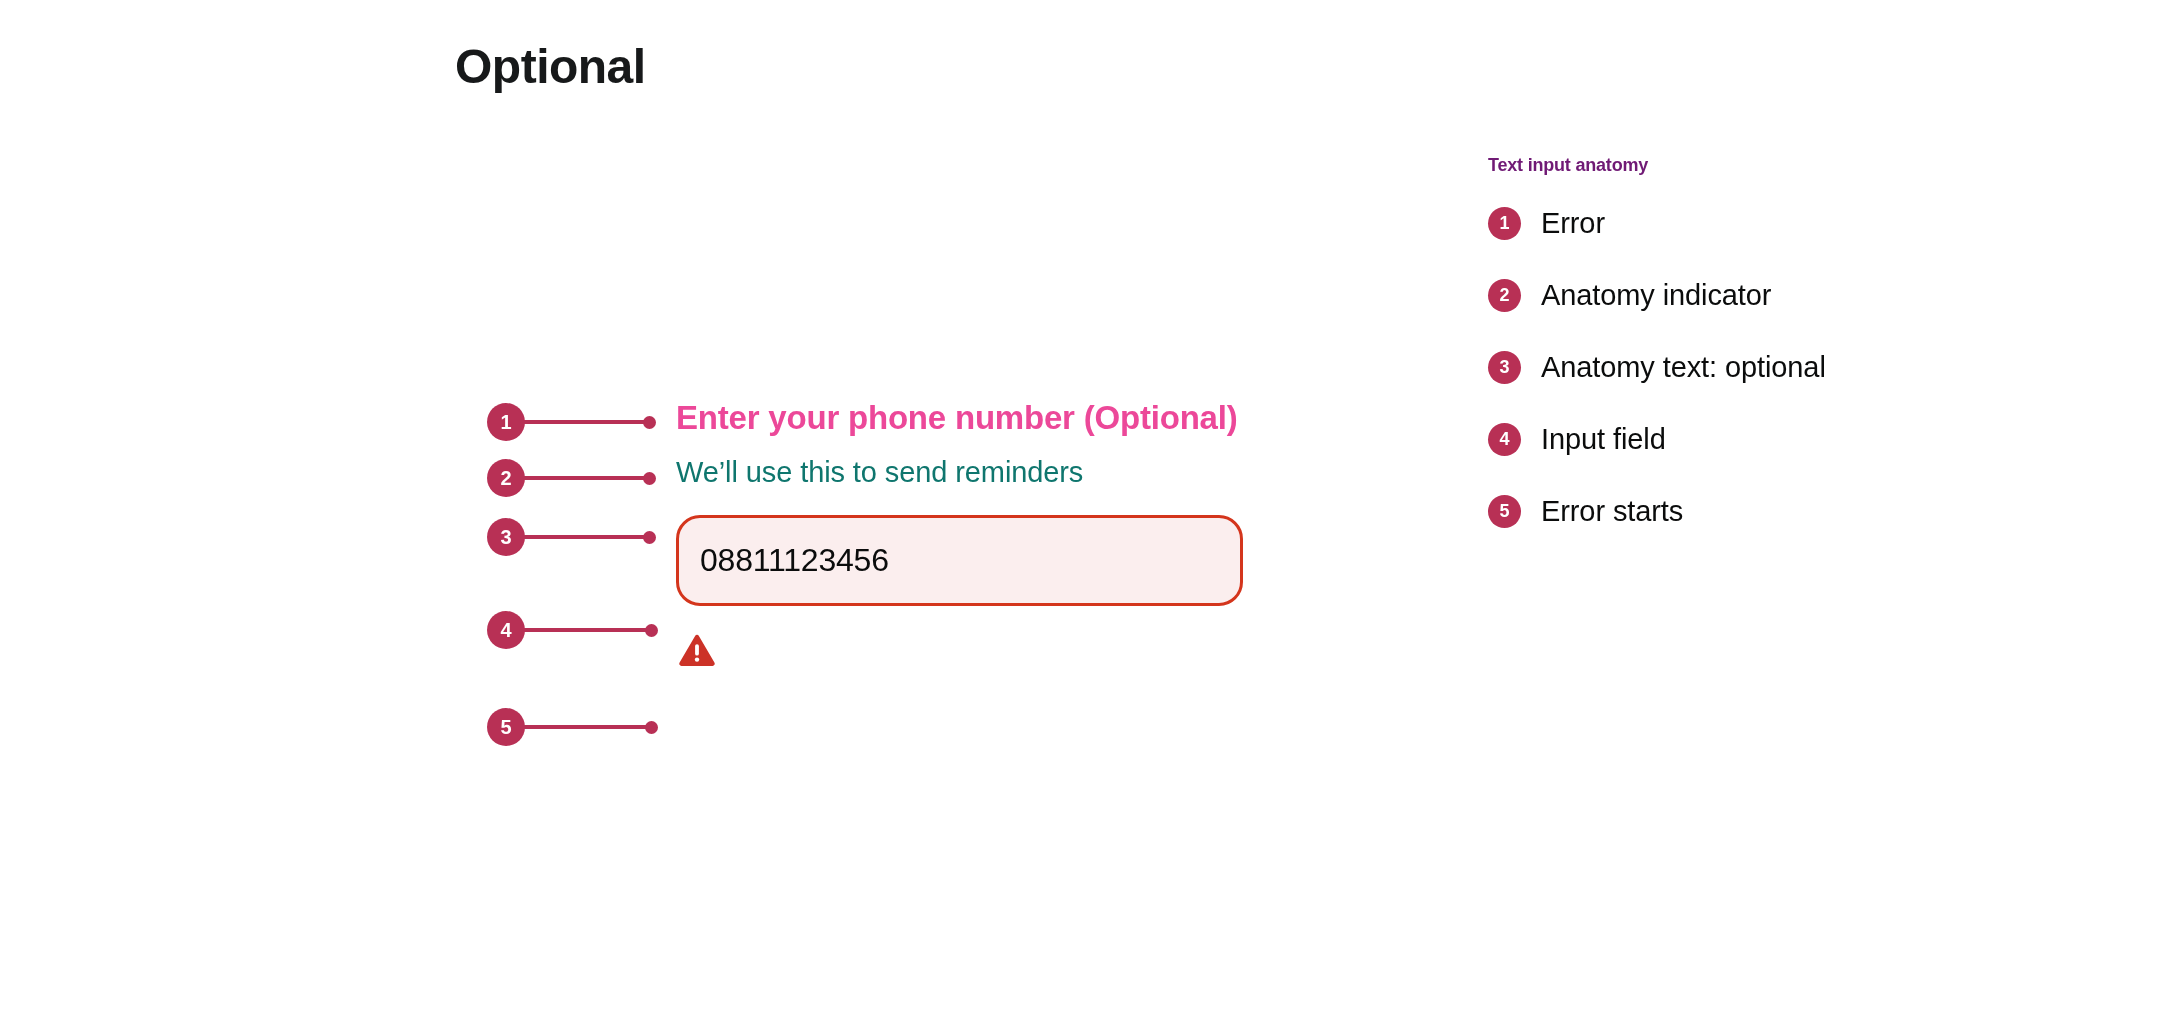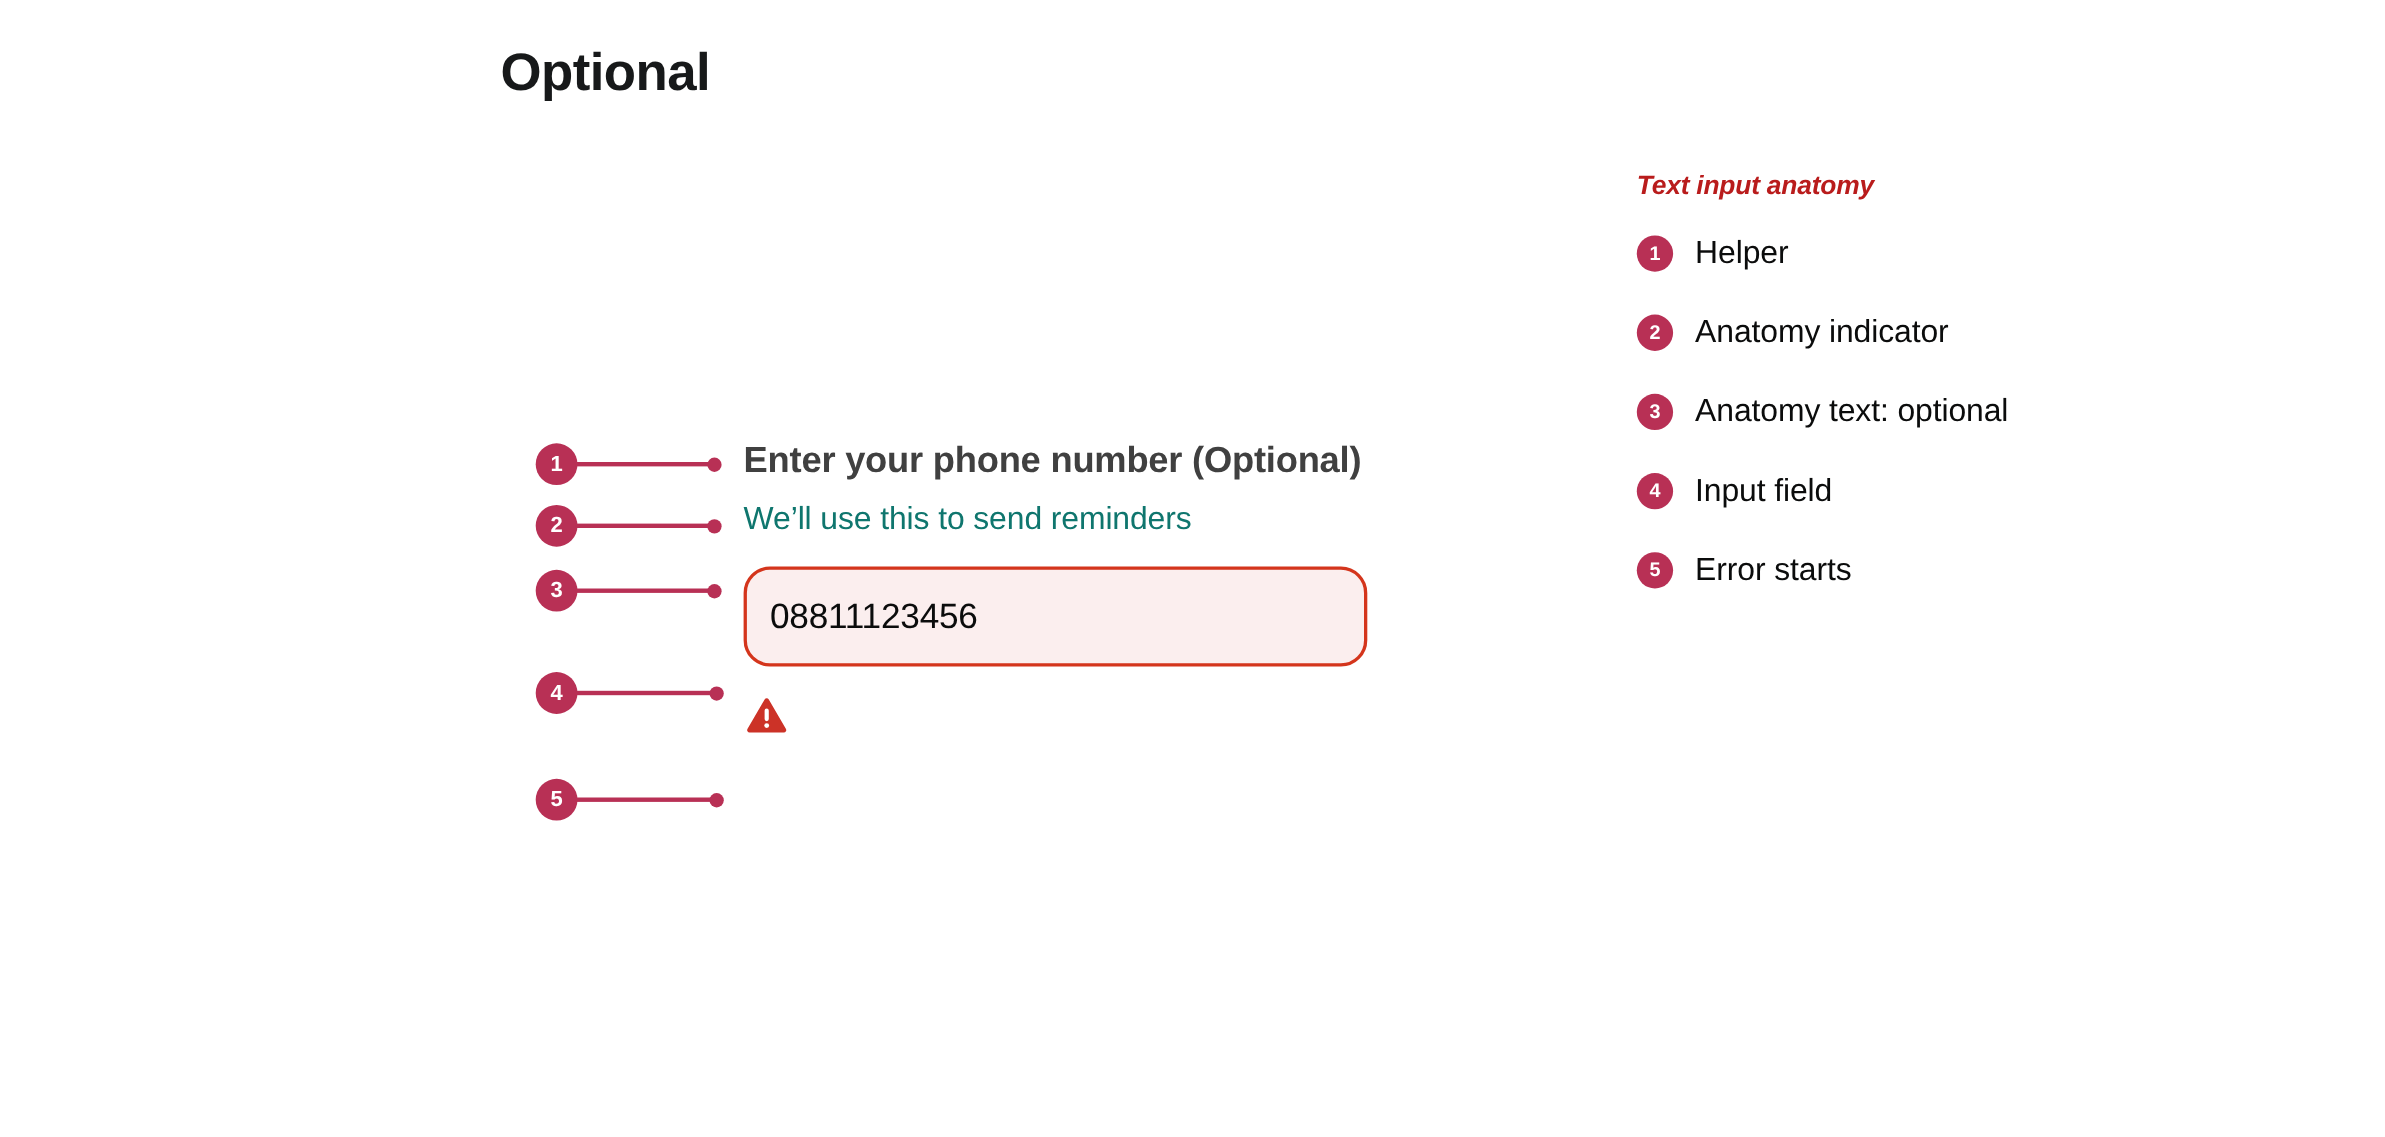--- a/index.html
+++ b/index.html
@@ -91,21 +91,21 @@
   #field-demo {
     position: absolute;
     left: 676px;
     top: 390px;
     width: 580px;
   }
   #field-label {
     font-size: 33px;
     font-weight: 700;
     line-height: 56px;
-    color: #404040;
+    color: #ec4899;
     letter-spacing: -0.2px;
     width: 450px;
   }
   #field-hint {
     font-size: 29px;
     font-weight: 400;
     line-height: 44px;
     color: #0f766e;
     margin-top: 4px;
     letter-spacing: -0.1px;
@@ -148,26 +148,25 @@
   }
 
   
   #legend {
     position: absolute;
     left: 1488px;
     top: 155px;
     width: 620px;
   }
   #legend-title {
-    font-size: 24px;
+    font-size: 18px;
     font-weight: 700;
-    color: #b91c1c;
+    color: #701a75;
     letter-spacing: -0.2px;
     margin-bottom: 21px;
-    font-style: italic;
   }
   .legend-item {
     display: flex;
     align-items: center;
     height: 52px;
     margin-bottom: 20px;
   }
   .legend-badge {
     width: 33px;
     height: 33px;
@@ -247,21 +246,21 @@
 
   </div>
 </div>
 
 <div id="legend">
 
   <div id="legend-title">Text input anatomy</div>
 
   <div class="legend-item">
     <span class="legend-badge">1</span>
-    <span class="legend-label">Helper</span>
+    <span class="legend-label">Error</span>
   </div>
 
   <div class="legend-item">
     <span class="legend-badge">2</span>
     <span class="legend-label">Anatomy indicator</span>
   </div>
 
   <div class="legend-item">
     <span class="legend-badge">3</span>
     <span class="legend-label">Anatomy text: optional</span>

